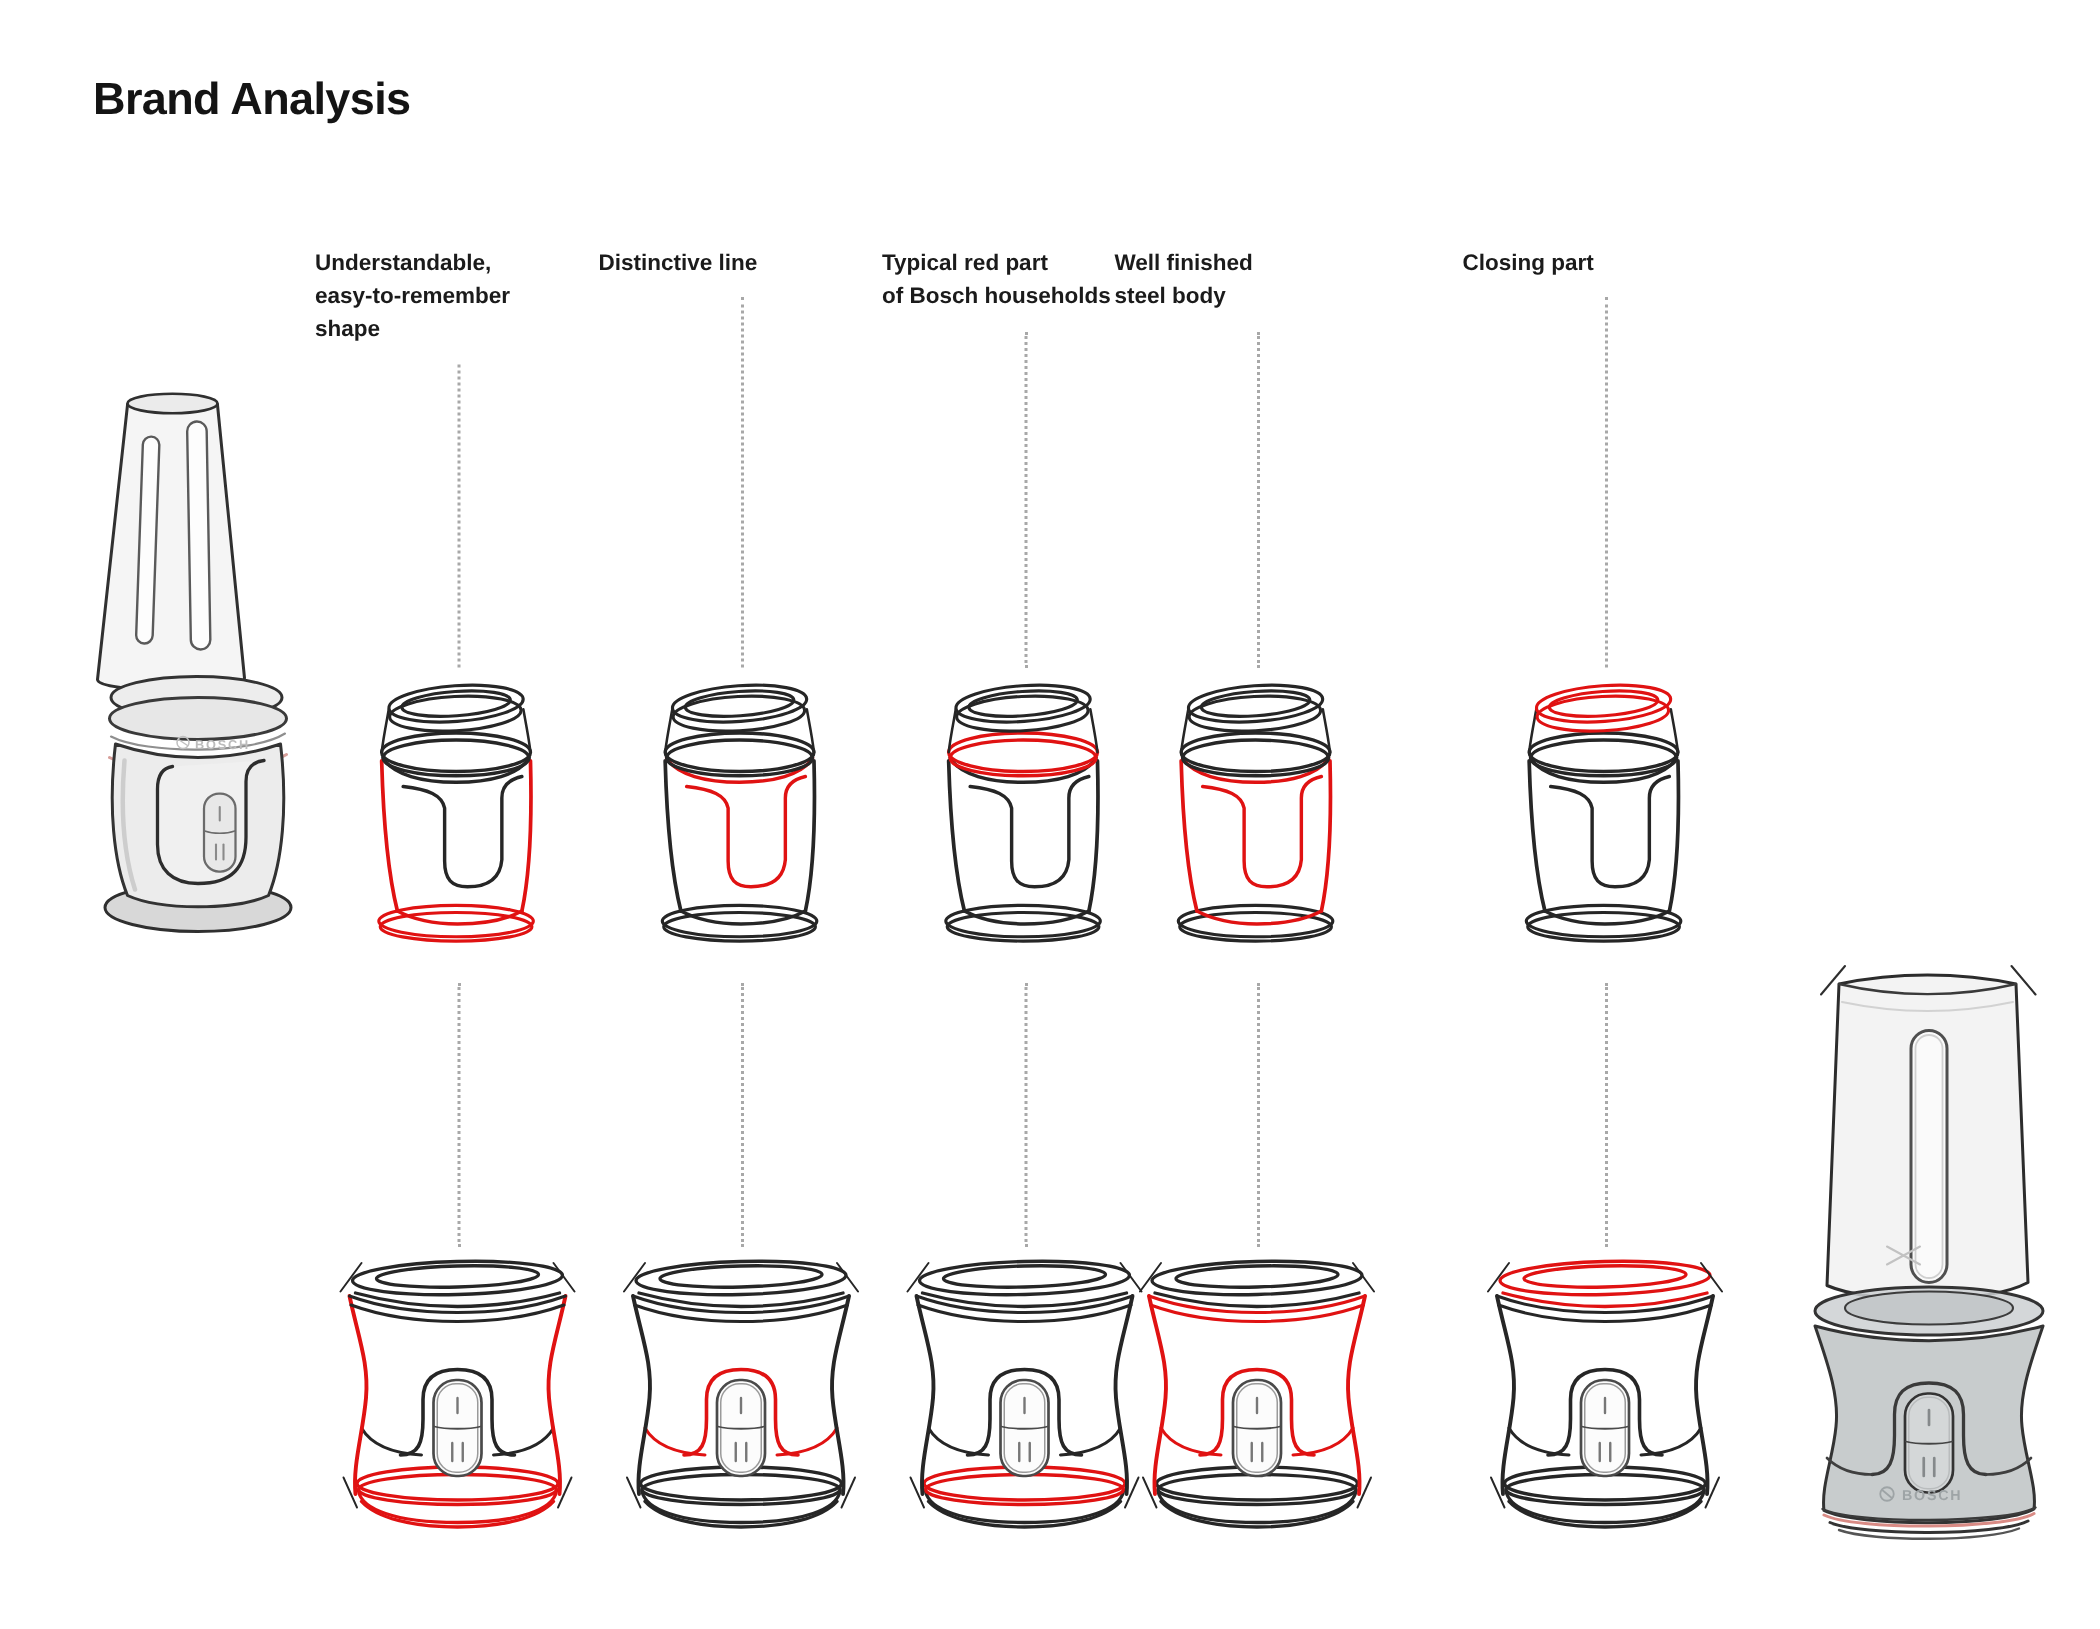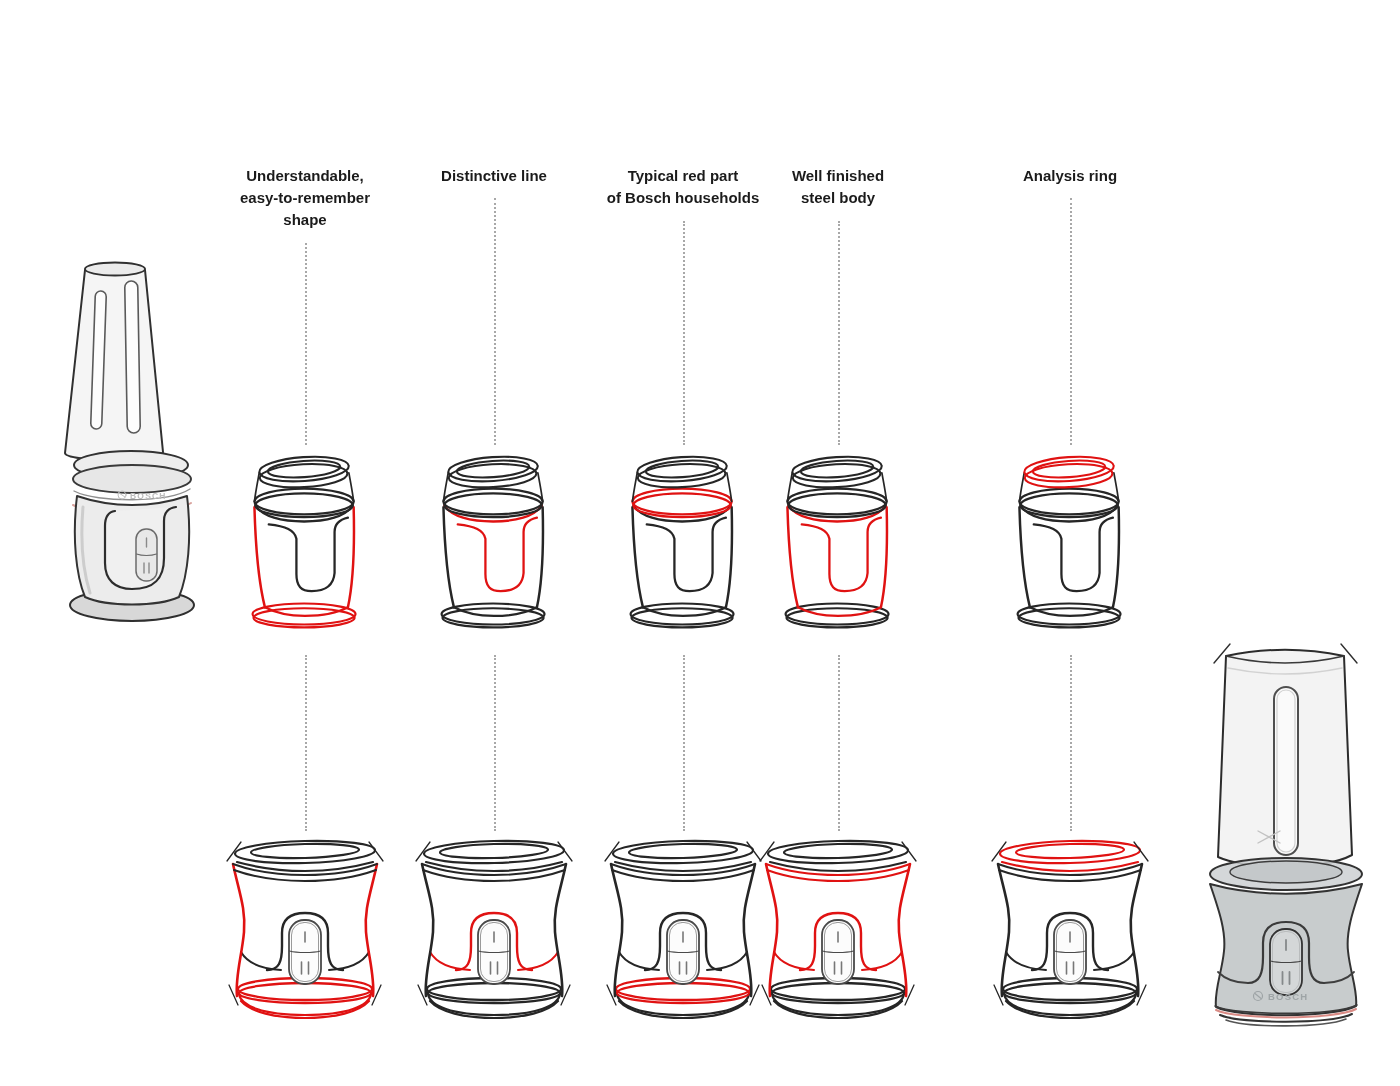--- a/index.html
+++ b/index.html
@@ -12,21 +12,21 @@
   .canvas{
     position:relative;width:1400px;height:1086px;background:#ffffff;
     font-family:"Liberation Sans",sans-serif;overflow:hidden;
   }
   .title{
     position:absolute;left:62px;top:50px;margin:0;
     font-size:30px;font-weight:800;letter-spacing:-0.4px;color:#141414;
   }
   .col{position:absolute;top:0;width:190px;height:1086px;}
   .col-label{
-    position:absolute;top:165px;left:0;width:190px;text-align:center;
+    position:absolute;top:165px;left:0;width:190px;
     font-size:15px;font-weight:700;line-height:1.47;color:#1b1b1b;white-space:pre-line;
   }
   .connector{position:absolute;left:50%;width:0;border-left:2px dotted var(--conn);}
   .sk{position:absolute;left:50%;transform:translateX(-50%);}
   .sk-cup{top:447px;width:124px;height:191px;}
   .sk-base{top:837px;width:160px;height:190px;}
   .sk svg{display:block;width:100%;height:100%;}
   .conn2{top:655px;height:176px;}
 
   
@@ -126,20 +126,21 @@
             <path d="M2,24 L16,5"></path>
               <path d="M144,5 L158,24"></path>
             <path d="M4,148 L13,168"></path>
               <path d="M147,168 L156,148"></path>
           </g>
         </g>
       </symbol>
     </defs>
   </svg>
 
+  <h1 class="title">Brand Analysis</h1>
 
   <div class="render render-left">
     <svg viewBox="0 0 164 376">
       <g stroke-linecap="round" stroke-linejoin="round">
         <path d="M33,17 L13,200 C13,209 111,211 111,199 L93,17 C93,9 33,9 33,17 Z" fill="#f5f5f5" stroke="#303030" stroke-width="2"></path>
         <ellipse cx="63" cy="16" rx="30" ry="6.5" fill="#ebebeb" stroke="#303030" stroke-width="1.8"></ellipse>
         <rect x="41" y="38" width="11" height="138" rx="5.5" fill="#fdfdfd" stroke="#5a5a5a" stroke-width="1.6" transform="rotate(2 46 107)"></rect>
         <rect x="74" y="28" width="13" height="152" rx="6.5" fill="#fdfdfd" stroke="#5a5a5a" stroke-width="1.6" transform="rotate(-1 80 104)"></rect>
         <ellipse cx="79" cy="212" rx="57" ry="14" fill="#ededed" stroke="#333" stroke-width="2"></ellipse>
         <ellipse cx="80" cy="226" rx="59" ry="14" fill="#e7e7e7" stroke="#3a3a3a" stroke-width="2"></ellipse>
@@ -227,21 +228,21 @@
     </div>
     <div class="connector conn2"></div>
     <div class="sk sk-base" data-highlight="toparc sides surround mid">
       <svg viewBox="0 0 160 190">
           <use href="#mbase"></use>
         </svg>
     </div>
   </div>
 
   <div class="col" style="left:975px">
-    <div class="col-label">Analysis ring</div>
+    <div class="col-label">Closing part</div>
     <div class="connector" style="top:198px;height:247px"></div>
     <div class="sk sk-cup" data-highlight="closing">
       <svg viewBox="0 0 130 200">
           <use href="#cup"></use>
         </svg>
     </div>
     <div class="connector conn2"></div>
     <div class="sk sk-base" data-highlight="closing">
       <svg viewBox="0 0 160 190">
           <use href="#mbase"></use>

